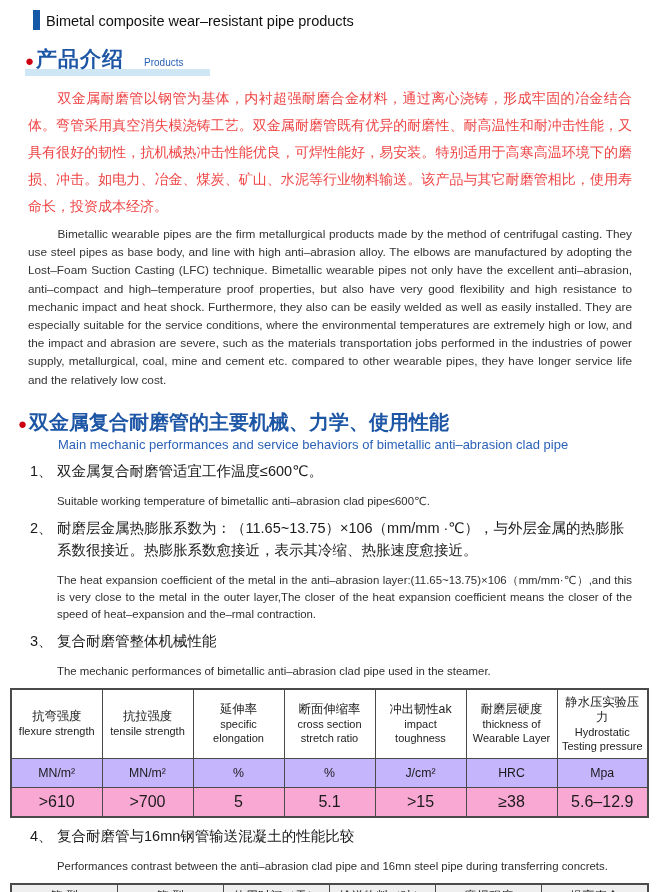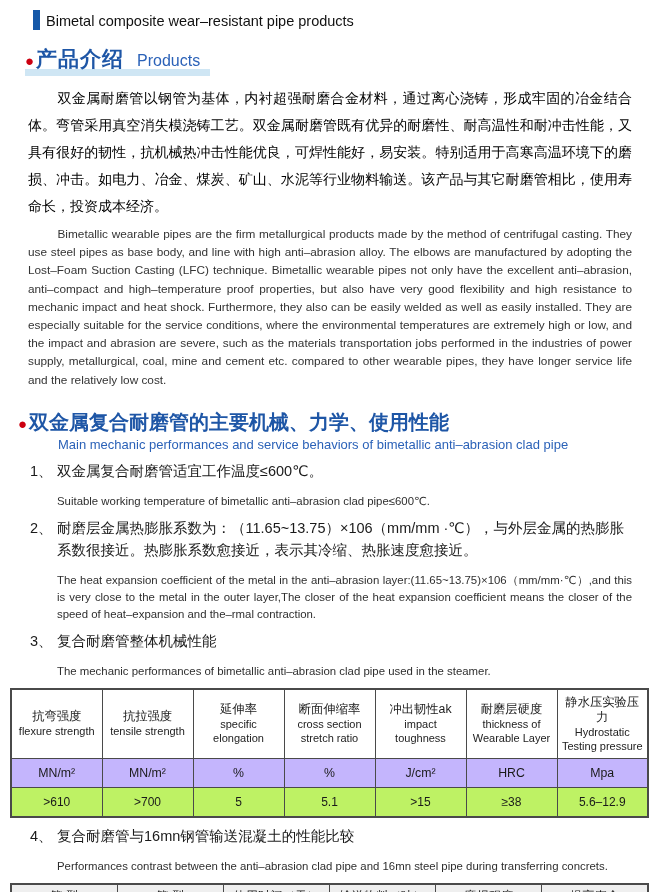--- a/index.html
+++ b/index.html
@@ -10,24 +10,24 @@
   
   .doc-header{display:flex;align-items:stretch;margin:10px 0 0 33px;}
   .accent-bar{width:7px;background:#1558a8;margin-right:6px;flex:none;}
   .title-cn{color:#e60012;font-size:27px;font-weight:bold;line-height:30px;letter-spacing:1px;}
   .title-en{color:#111;font-size:14.5px;margin-top:2px;line-height:18px;}
   
   .sec1-head{margin:15px 0 0 25px;display:inline-block;position:relative;}
   .sec1-row{display:flex;align-items:baseline;position:relative;z-index:1;}
   .bullet{color:#cc0010;font-size:15px;margin-right:2px;line-height:1;}
   .sec1-cn{color:#1e56a6;font-size:21px;font-weight:bold;letter-spacing:1px;}
-  .sec1-en{color:#2b62b8;font-size:16px;margin-left:13px;}
+  .sec1-en{color:#2b62b8;font-size:10px;margin-left:20px;}
   .sec1-underline{height:7px;background:#cfe6f4;margin-top:-4px;width:185px;}
   
-  .para-cn{margin:9px 27px 0 28px;font-size:14px;line-height:27px;text-align:justify;text-indent:2.1em;color:#000000;font-family:Liberation Serif, serif;}
+  .para-cn{margin:9px 27px 0 28px;font-size:14px;line-height:27px;text-align:justify;text-indent:2.1em;color:#ef4444;font-family:Liberation Serif, serif;}
   .para-en{margin:5px 27px 0 28px;font-size:11.8px;line-height:18.2px;text-align:justify;text-indent:2.5em;color:#333;}
   
   .sec2-head{margin:13px 0 0 18px;}
   .sec2-row{display:flex;align-items:baseline;}
   .sec2-cn{color:#1e56a6;font-size:20px;font-weight:bold;margin-top:7px;}
   .sec2-en{color:#2b62b8;font-size:13px;margin:1px 0 0 40px;}
   
   .items{margin:8px 27px 0 30px;}
   .item{display:flex;margin-top:7px;}
   .item .num{flex:none;width:27px;font-size:14.5px;line-height:22px;}
@@ -36,21 +36,21 @@
   .item .en{font-size:11.4px;line-height:17px;color:#2e2e2e;margin-top:11px;text-align:justify;}
   .item .en.nojust{text-align:left;}
   
   .table-wrap{margin:8px 10px 0 10px;}
   table{width:100%;border-collapse:collapse;table-layout:fixed;border:2px solid #4a4a4a;}
   th,td{border:1px solid #4a4a4a;text-align:center;vertical-align:middle;padding:2px;}
   .cellcn{display:block;font-size:12.3px;color:#1a1a1a;line-height:15px;}
   .cellen{display:block;font-size:11px;color:#222;line-height:14px;white-space:pre-line;}
   .t1 thead th{background:#ffffff;font-weight:400;padding:5px 2px;}
   .t1 tr.units td{background:#c4b5fd;height:24px;font-size:12.3px;}
-  .t1 tr.vals td{background:#bef264;height:24px;font-size:12px;}
+  .t1 tr.vals td{background:#f9a8d4;height:24px;font-size:16px;}
   .t2 thead th{background:#efefef;font-weight:400;padding:4px 2px;}
 </style>
 </head>
 <body>
 
 <div class="page">
 
   
   <div class="doc-header">
     <div class="accent-bar"></div>

